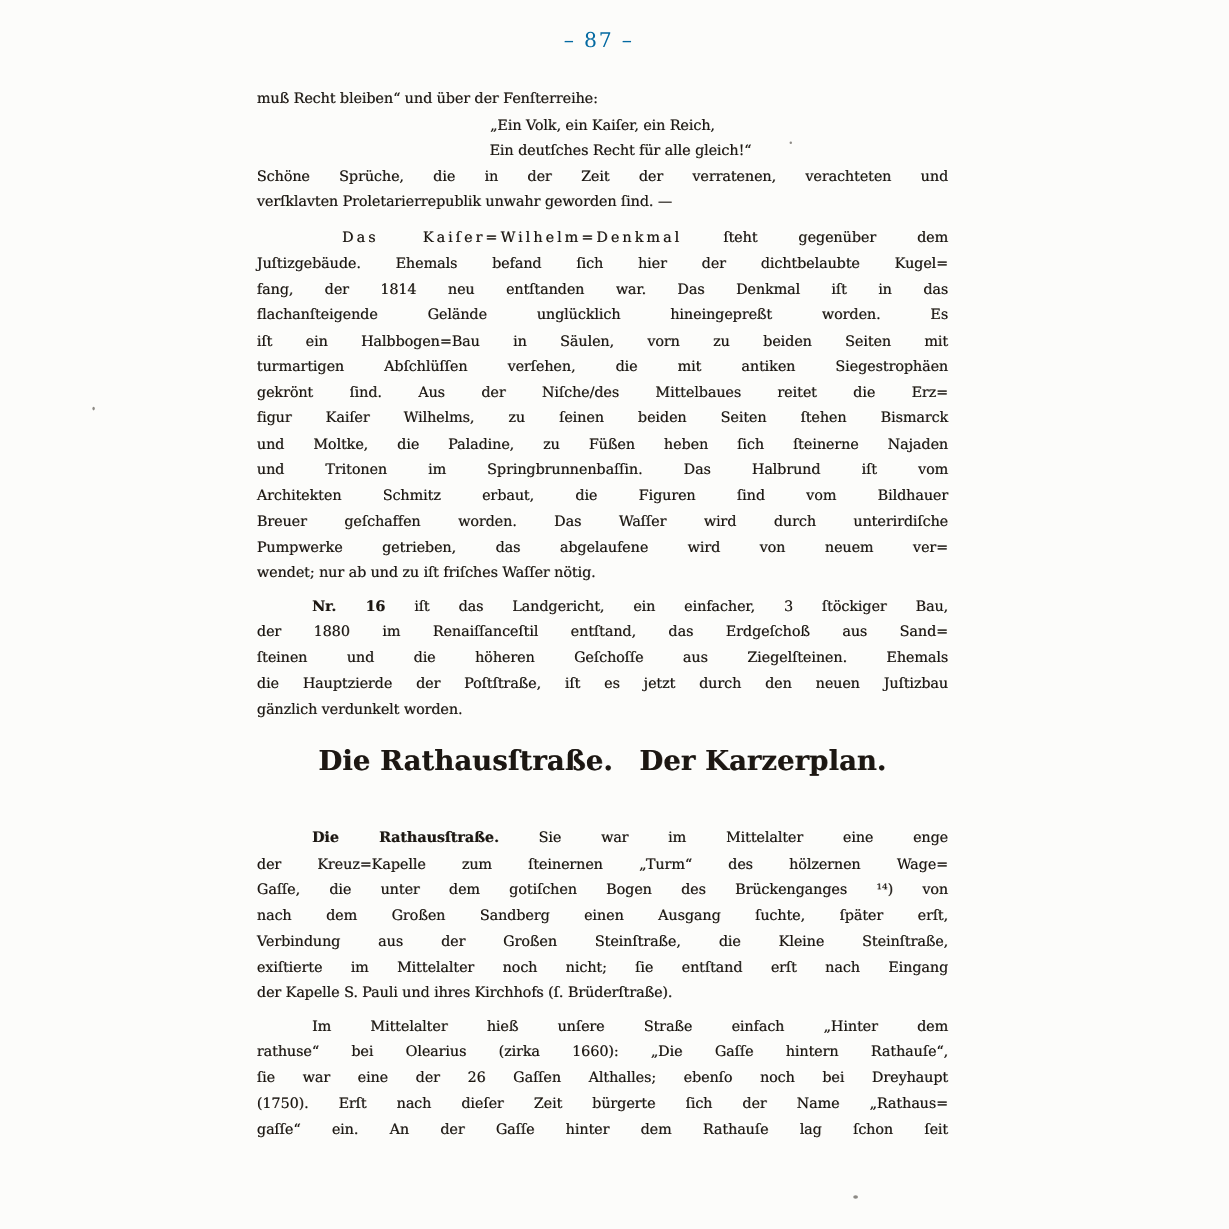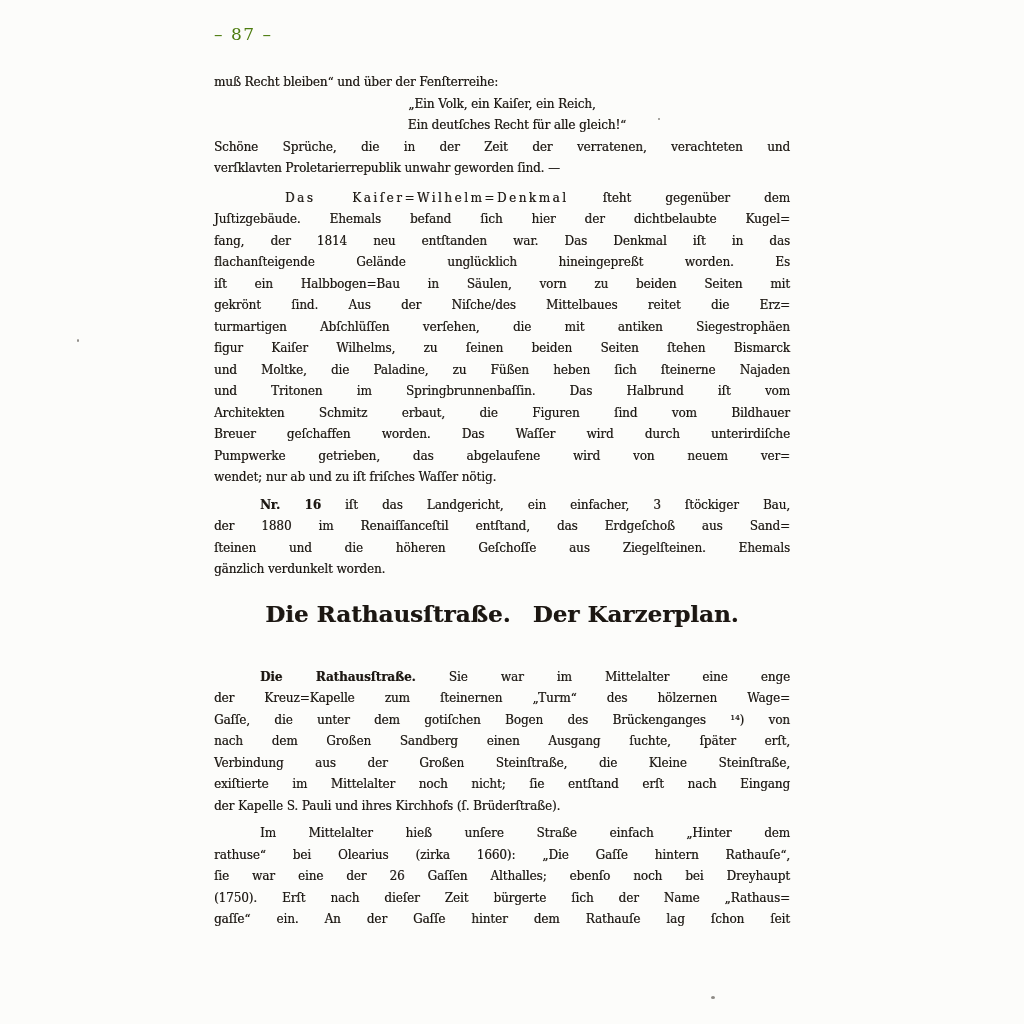--- a/index.html
+++ b/index.html
@@ -13,24 +13,24 @@
     background: #fcfcfa;
     font-family: "DejaVu Serif", serif;
     color: #1c1712;
     overflow: hidden;
   }
   .pageno {
     position: absolute;
     top: 24px;
     left: 214px;
     width: 570px;
-    text-align: left;
+    text-align: center;
     font-size: 17px;
     letter-spacing: 1.5px;
-    color: #4d7c0f;
+    color: #0369a1;
   }
   .textblock {
     position: absolute;
     left: 214px;
     top: 72px;
     width: 576px;
   }
   .para { margin: 0; padding: 0; }
   .line {
     font-size: 12px;
@@ -87,35 +87,36 @@
       <div class="line">Schöne Sprüche, die in der Zeit der verratenen, verachteten und</div>
       <div class="line plain">verſklavten Proletarierrepublik unwahr geworden ſind. —</div>
     </div>
 
     <div class="para gap-a">
       <div class="line ind"><span class="sp">Das Kaiſer=Wilhelm=Denkmal</span><span> ſteht gegenüber dem</span></div>
       <div class="line">Juſtizgebäude.  Ehemals befand ſich hier der dichtbelaubte Kugel=</div>
       <div class="line">fang, der 1814 neu entſtanden war.  Das Denkmal iſt in das</div>
       <div class="line">flachanſteigende Gelände unglücklich hineingepreßt worden.  Es</div>
       <div class="line">iſt ein Halbbogen=Bau in Säulen, vorn zu beiden Seiten mit</div>
+      <div class="line">turmartigen Abſchlüſſen verſehen, die mit antiken Siegestrophäen</div>
       <div class="line">gekrönt ſind.  Aus der Niſche/des Mittelbaues reitet die Erz=</div>
-      <div class="line">turmartigen Abſchlüſſen verſehen, die mit antiken Siegestrophäen</div>
       <div class="line">figur Kaiſer Wilhelms, zu ſeinen beiden Seiten ſtehen Bismarck</div>
       <div class="line">und Moltke, die Paladine, zu Füßen heben ſich ſteinerne Najaden</div>
       <div class="line">und Tritonen im Springbrunnenbaſſin.  Das Halbrund iſt vom</div>
       <div class="line">Architekten Schmitz erbaut, die Figuren ſind vom Bildhauer</div>
       <div class="line">Breuer geſchaffen worden.  Das Waſſer wird durch unterirdiſche</div>
       <div class="line">Pumpwerke getrieben, das abgelaufene wird von neuem ver=</div>
       <div class="line plain">wendet; nur ab und zu iſt friſches Waſſer nötig.</div>
     </div>
 
     <div class="para gap-b">
       <div class="line ind"><span class="b">Nr. 16</span><span> iſt das Landgericht, ein einfacher, 3 ſtöckiger Bau,</span></div>
       <div class="line">der 1880 im Renaiſſanceſtil entſtand, das Erdgeſchoß aus Sand=</div>
       <div class="line">ſteinen und die höheren Geſchoſſe aus Ziegelſteinen.  Ehemals</div>
+      <div class="line">die Hauptzierde der Poſtſtraße, iſt es jetzt durch den neuen Juſtizbau</div>
       <div class="line plain">gänzlich verdunkelt worden.</div>
     </div>
 
     <div class="heading">
       <span class="part1">Die Rathausſtraße.</span><span class="part2">Der Karzerplan.</span>
     </div>
 
     <div class="para">
       <div class="line ind"><span class="b">Die Rathausſtraße.</span><span> Sie war im Mittelalter eine enge</span></div>
       <div class="line">der Kreuz=Kapelle zum ſteinernen „Turm“ des hölzernen Wage=</div>

